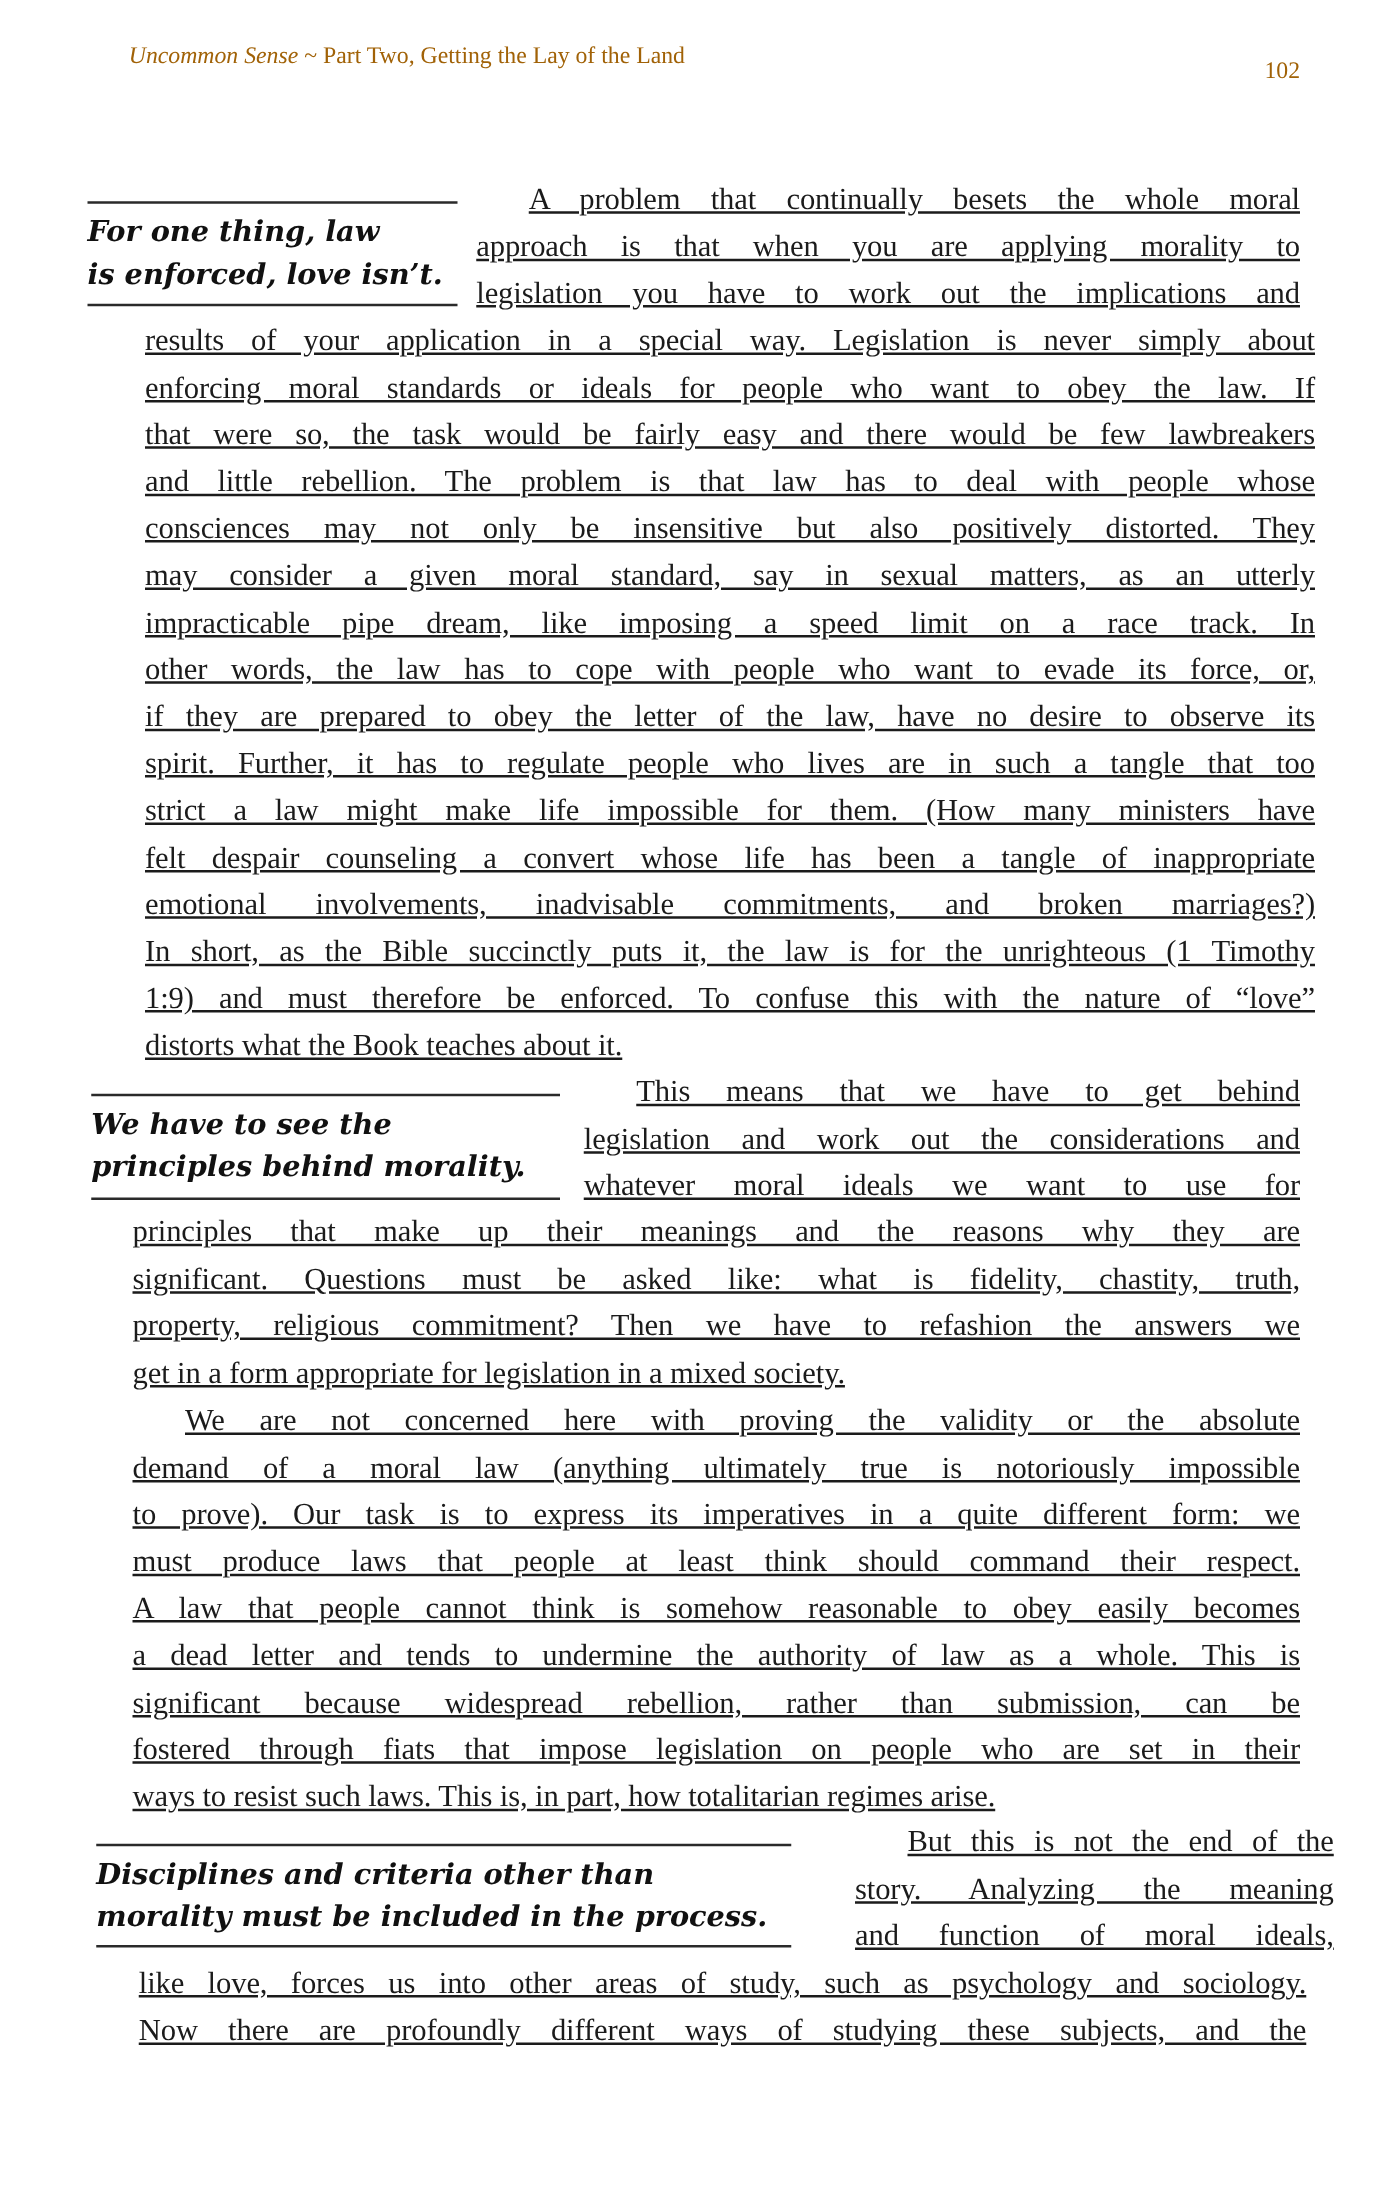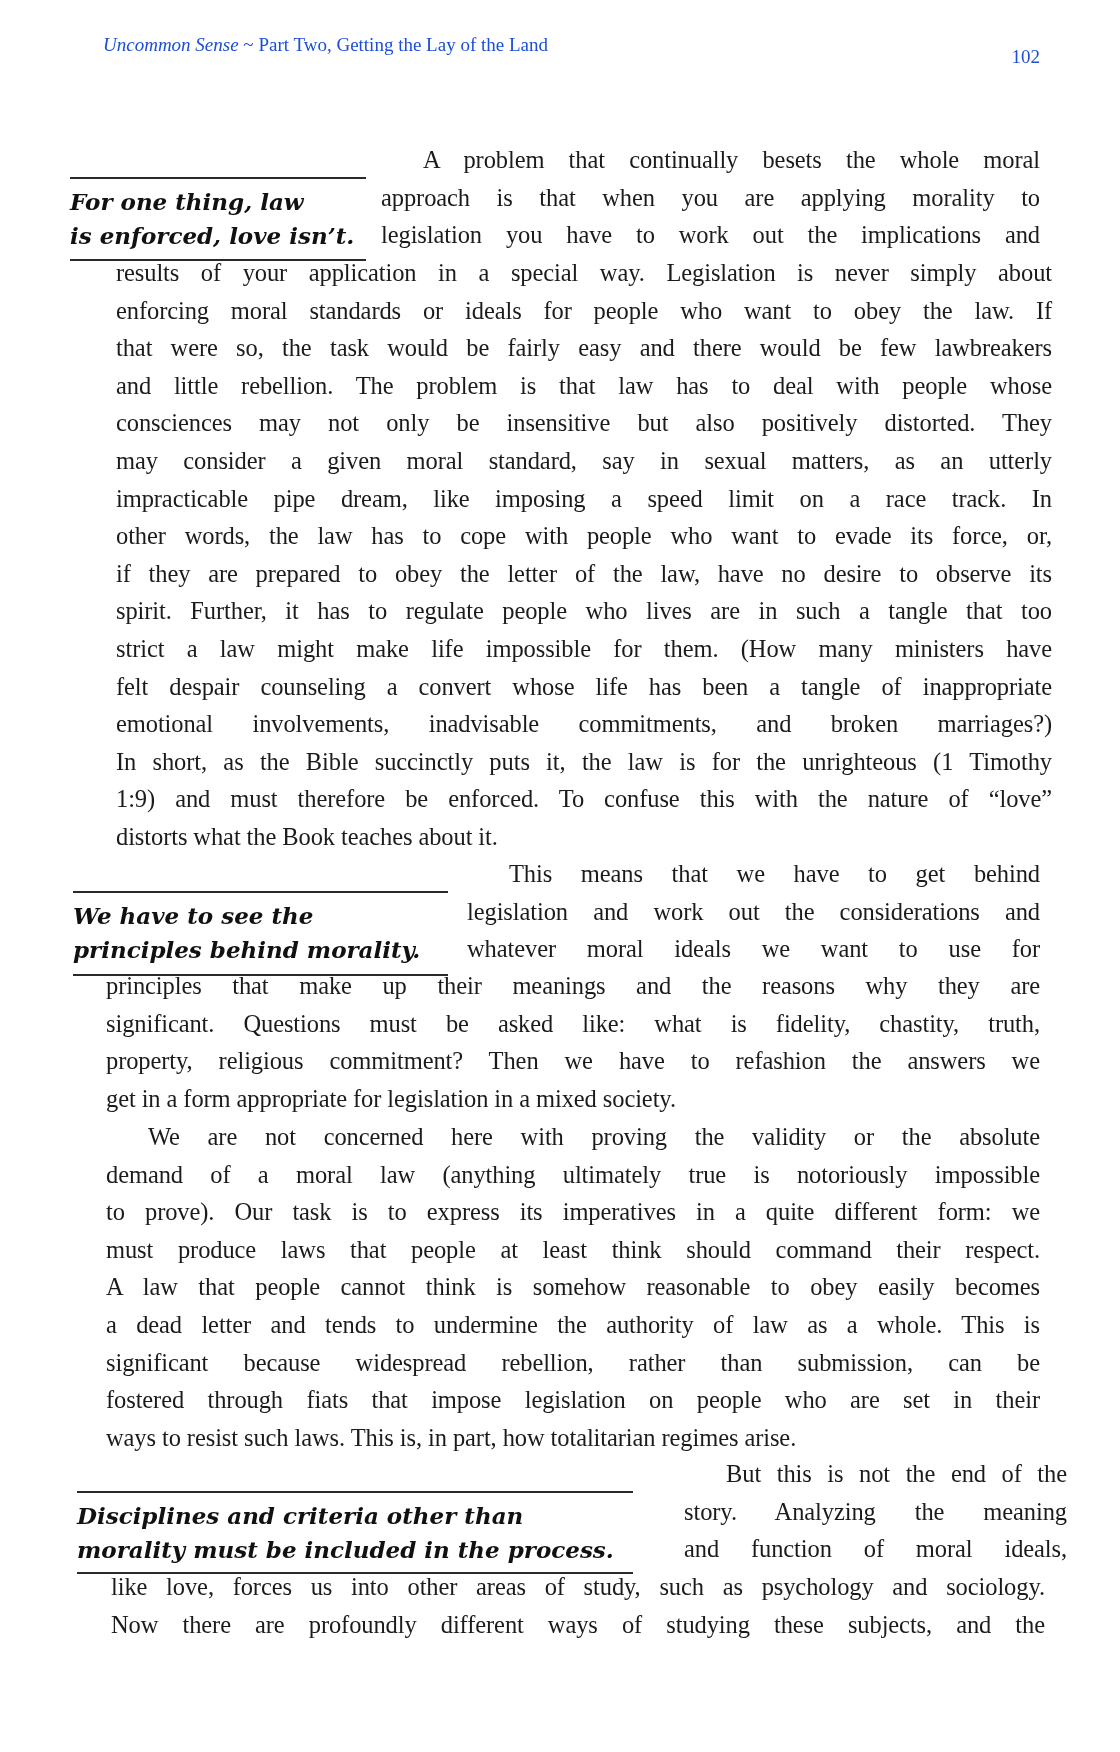--- a/index.html
+++ b/index.html
@@ -15,21 +15,21 @@
       color: #1a1a1a;
       font-family: "Liberation Serif", "DejaVu Serif", serif;
     }
     .running-head {
       position: absolute;
       top: 34px;
       left: 103px;
       width: 937px;
       height: 28px;
       font-size: 19px;
-      color: #1d4ed8;
+      color: #a16207;
     }
     .running-head .book-title {
       font-style: italic;
     }
     .running-head .page-number {
       position: absolute;
       right: 0;
       top: 12px;
     }
     .body-text {
@@ -39,20 +39,21 @@
       text-align: justify;
       text-align-last: auto;
       color: #1b1b1b;
       letter-spacing: -0.1px;
     }
     .line {
       display: block;
       white-space: nowrap;
       text-align: justify;
       text-align-last: justify;
+      text-decoration: underline;
     }
     .line.last {
       text-align-last: left;
     }
     .indent {
       display: inline-block;
       width: 42px;
     }
     .sidebar {
       position: absolute;
@@ -60,21 +61,20 @@
       border-bottom: 2px solid #2a2a2a;
       font-family: "DejaVu Serif", "Liberation Serif", serif;
       font-style: italic;
       font-weight: bold;
       font-size: 23px;
       line-height: 34px;
       color: #111;
       box-sizing: border-box;
       padding-top: 6px;
       white-space: nowrap;
-      margin-top: 16px;
     }
     .sidebar .pull-line {
       display: block;
     }
   </style>
 </head>
 <body>
 
 <div class="running-head">
   <span class="book-title">Uncommon Sense</span><span> ~ </span><span>Part Two, Getting the Lay of  the Land</span>

